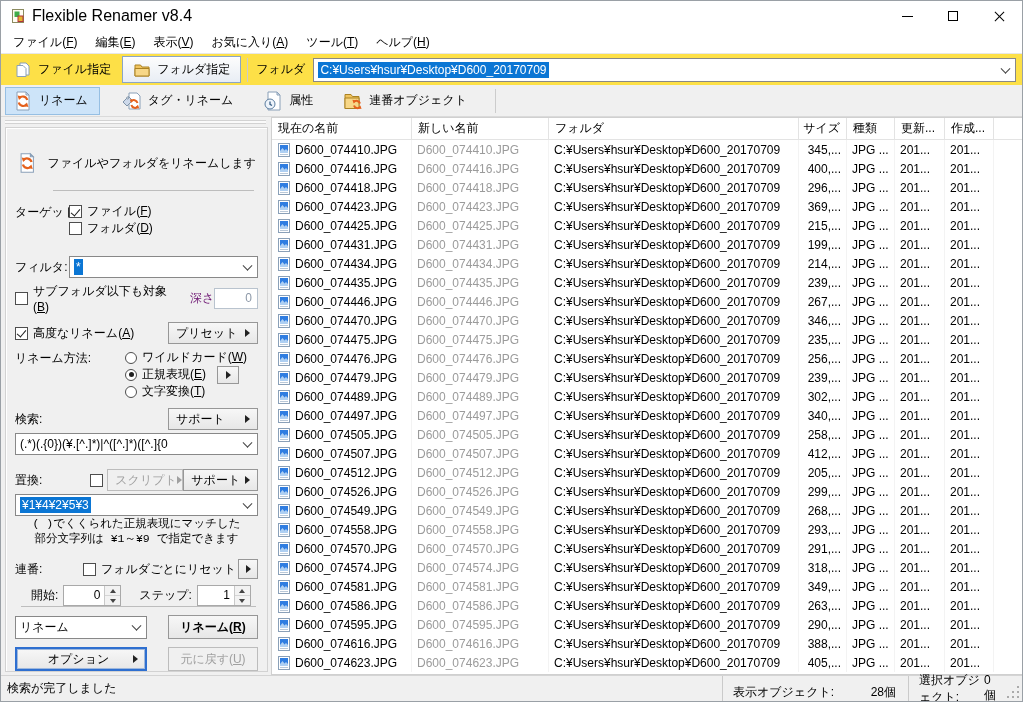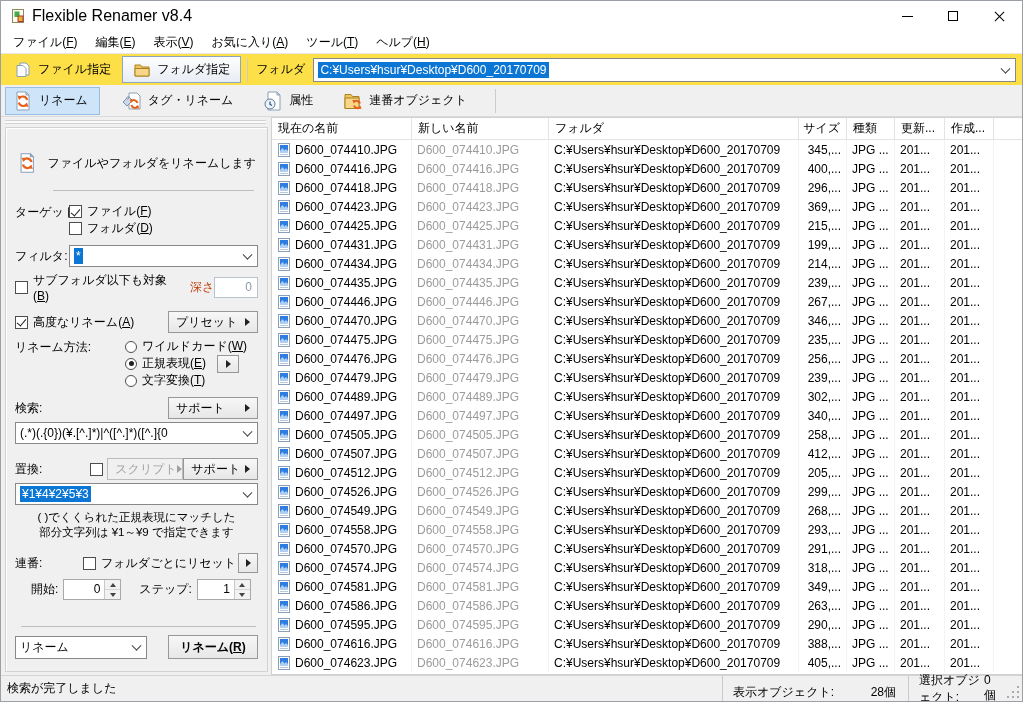--- a/index.html
+++ b/index.html
@@ -43,21 +43,21 @@
   .sidebar { width:270px; flex:none; display:flex; flex-direction:column; padding:2px 3px 3px 4px; }
   .sb-grip { height:4px; border-top:1px solid #d2d2d2; border-bottom:1px solid #d2d2d2; background:#fafafa; margin:1px 2px 3px 0; flex:none; }
   .sb-frame { flex:1; border:1px solid #d2d2d2; box-shadow:1px 1px 0 #fff inset; display:flex; flex-direction:column; padding:4px 9px; overflow:hidden; min-height:0; }
 
   .desc { display:flex; align-items:center; gap:10px; margin:14px 2px 0; flex:none; }
   .desc span { white-space:nowrap; }
   .sb-hr { border:none; border-top:1px solid #bdbdbd; margin:10px 4px 0 38px; flex:none; }
   .sb-hr.full { margin:0 2px 8px 6px; }
   .row { display:flex; align-items:center; flex:none; }
   .lab { white-space:nowrap; }
-  .gray { color:#c2410c; }
+  .gray { color:#701a75; }
 
   .cb { width:13px; height:13px; border:1px solid #4d4d4d; background:#fff; position:relative; flex:none; }
   .cb.checked::after { content:""; position:absolute; left:3px; top:0.5px; width:4px; height:8px; border-right:1.7px solid #1f1f1f; border-bottom:1.7px solid #1f1f1f; transform:rotate(40deg); }
   .rb { width:12px; height:12px; border:1px solid #4d4d4d; border-radius:50%; background:#fff; position:relative; flex:none; }
   .rb.on::after { content:""; position:absolute; inset:2.5px; background:#1f1f1f; border-radius:50%; }
   .cbrow { display:flex; align-items:center; gap:5px; height:17px; }
 
   .btn { background:linear-gradient(#f7f7f7,#e7e7e7); border:1px solid #979797; display:flex; align-items:center; justify-content:center; height:22px; white-space:nowrap; }
   .btn.arrow { justify-content:space-between; padding:0 7px; }
   .tri-r { width:0; height:0; border-left:5px solid #222; border-top:4px solid transparent; border-bottom:4px solid transparent; flex:none; }
@@ -67,21 +67,21 @@
 
   .spin { background:#fff; border:1px solid #a9a9a9; display:flex; height:21px; }
   .spin .val { flex:1; text-align:right; padding:0 4px; line-height:19px; }
   .spin .sbtns { width:16px; border-left:1px solid #c9c9c9; display:flex; flex-direction:column; }
   .spin .sbtns div { flex:1; display:flex; align-items:center; justify-content:center; background:#f2f2f2; }
   .spin .sbtns div:first-child { border-bottom:1px solid #d5d5d5; }
   .tri-u { width:0; height:0; border-bottom:4px solid #444; border-left:3.5px solid transparent; border-right:3.5px solid transparent; }
   .tri-d { width:0; height:0; border-top:4px solid #444; border-left:3.5px solid transparent; border-right:3.5px solid transparent; }
   .depth-box { width:44px; height:21px; border:1px solid #b9c3ce; background:#fff; color:#8d99a8; text-align:right; padding:2px 5px 0 0; }
 
-  .hint { text-align:center; font-size:11.5px; line-height:15px; margin-top:5px; flex:none; }
+  .hint { text-align:center; font-size:11.5px; line-height:15px; flex:none;font-family:Liberation Mono, monospace; }
   .spacer { flex:1; min-height:0; }
 
   .sb-combo { height:22px; margin-top:3px; flex:none; }
   .inline-combo { height:22px; }
 
   
   .content { flex:1; background:#fff; border:1px solid #d0d0d0; border-right:none; display:flex; flex-direction:column; overflow:hidden; }
   .tgrid { display:grid; grid-template-columns:140px 137px 250px 48px 48px 50px 49px 1fr; }
   .thead { height:22px; border-bottom:1px solid #e3e3e3; flex:none; }
   .th { display:flex; align-items:center; padding:0 6px; border-right:1px solid #e3e3e3; overflow:hidden; white-space:nowrap; }
@@ -249,21 +249,21 @@
               <span class="cb checked"></span>
               <span>ファイル(<u>F</u>)</span>
             </div>
             <div class="cbrow">
               <span class="cb"></span>
               <span>フォルダ(<u>D</u>)</span>
             </div>
           </div>
         </div>
 
-        <div class="row" style="margin-top:8px;">
+        <div class="row" style="margin-top:19px;">
           <span class="lab" style="width:54px;">フィルタ:</span>
           <div class="combo inline-combo" style="flex:1;">
             <span class="sel">*</span>
             <span class="chev"></span>
           </div>
         </div>
 
         <div class="row" style="margin-top:10px;">
           <div class="cbrow">
             <span class="cb"></span>
@@ -380,20 +380,29 @@
         <div class="spacer"></div>
         <hr class="sb-hr full">
 
         <div class="row" style="margin-bottom:8px;">
           <div class="combo" style="width:132px; height:23px;">
             <span>リネーム</span>
             <span class="chev"></span>
           </div>
           <div class="btn ml-auto" style="width:90px; height:24px; font-weight:bold;">
             <span>リネーム(<u>R</u>)</span>
+          </div>
+        </div>
+        <div class="row" style="margin-bottom:10px;">
+          <div class="btn arrow focusring" style="width:132px;">
+            <span style="flex:1; text-align:center;">オプション</span>
+            <span class="tri-r"></span>
+          </div>
+          <div class="btn disabled ml-auto" style="width:90px; height:24px;">
+            <span>元に戻す(<u>U</u>)</span>
           </div>
         </div>
 
       </div>
     </div>
 
     <div class="content">
       <div class="tgrid thead">
         <div class="th">現在の名前</div>
         <div class="th">新しい名前</div>

